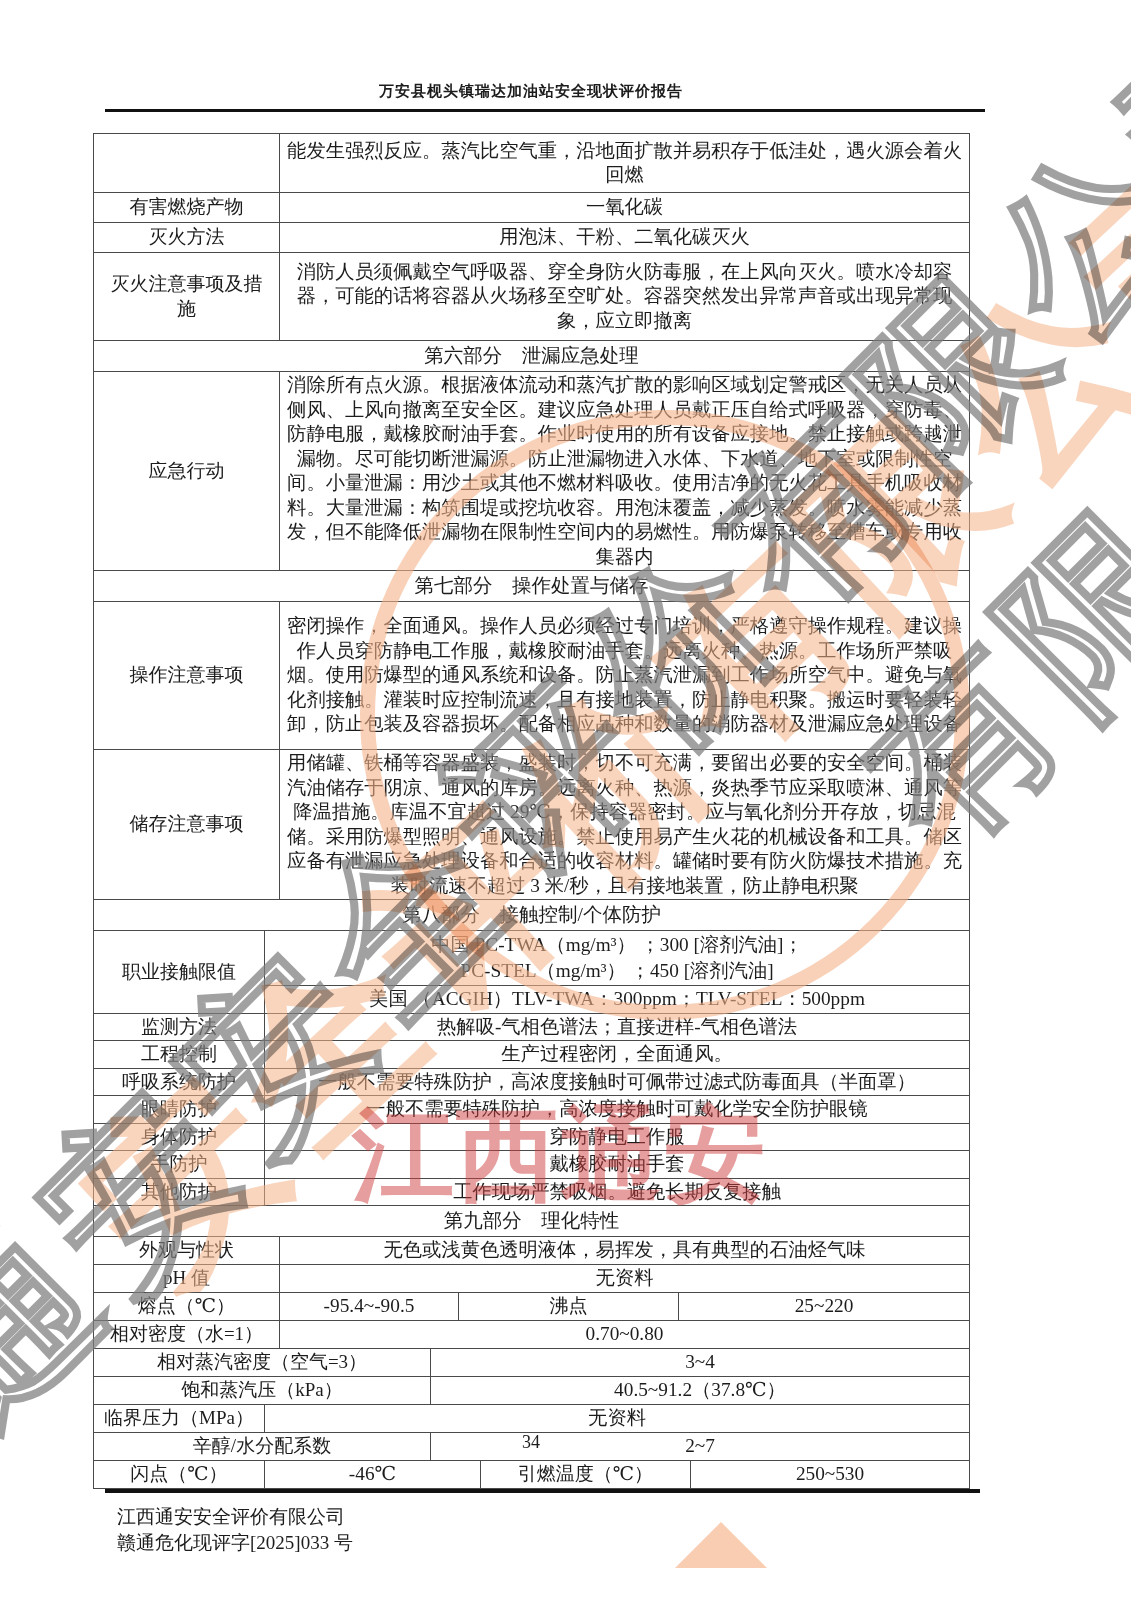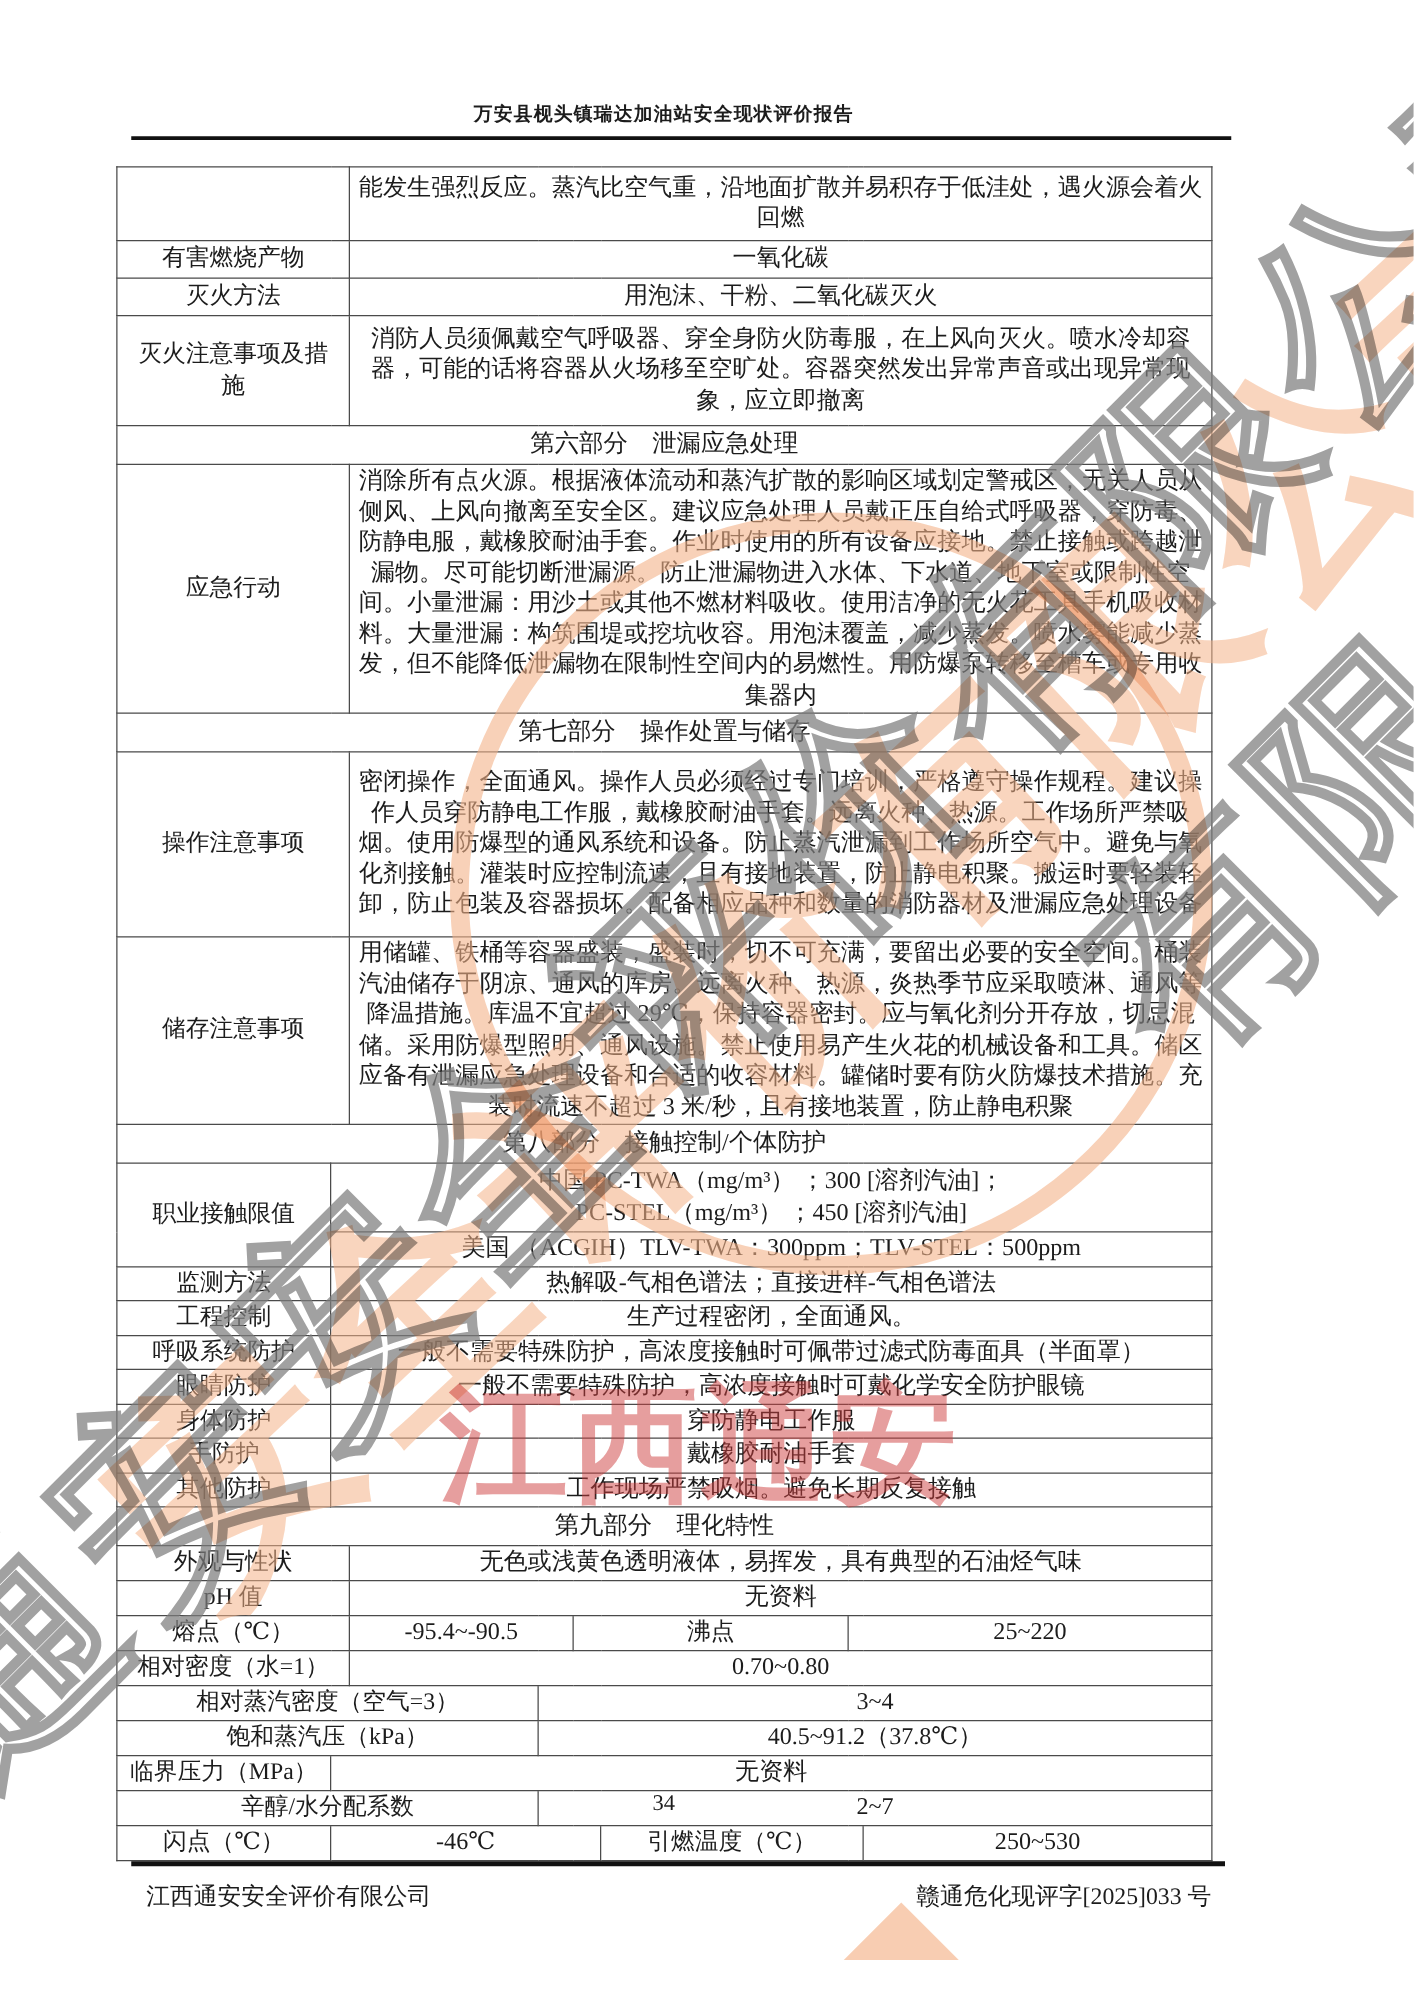--- a/index.html
+++ b/index.html
@@ -14,21 +14,21 @@
   
   .doc-title{
     position:absolute;left:93px;top:82px;width:876px;
     text-align:center;font-size:15px;font-weight:600;letter-spacing:1px;
   }
   .header-rule{position:absolute;left:105px;top:109px;width:880px;height:3px;background:#111;}
   .page-number{position:absolute;left:93px;top:1432px;width:876px;text-align:center;font-size:18px;}
   .footer-rule{position:absolute;left:105px;top:1489px;width:875px;height:4px;background:#111;}
   .footer-row{
     position:absolute;left:117px;top:1504px;width:852px;
-    display:flex;justify-content:space-between;font-size:19px;
+    display:flex;justify-content:space-between;font-size:19px;flex-direction:column;
   }
   
   table.msds{
     position:absolute;left:93px;top:133px;width:876px;
     border-collapse:collapse;table-layout:fixed;
     font-size:19.3px;
   }
   table.msds td{
     border:1px solid #4a4a4a;
     vertical-align:middle;

